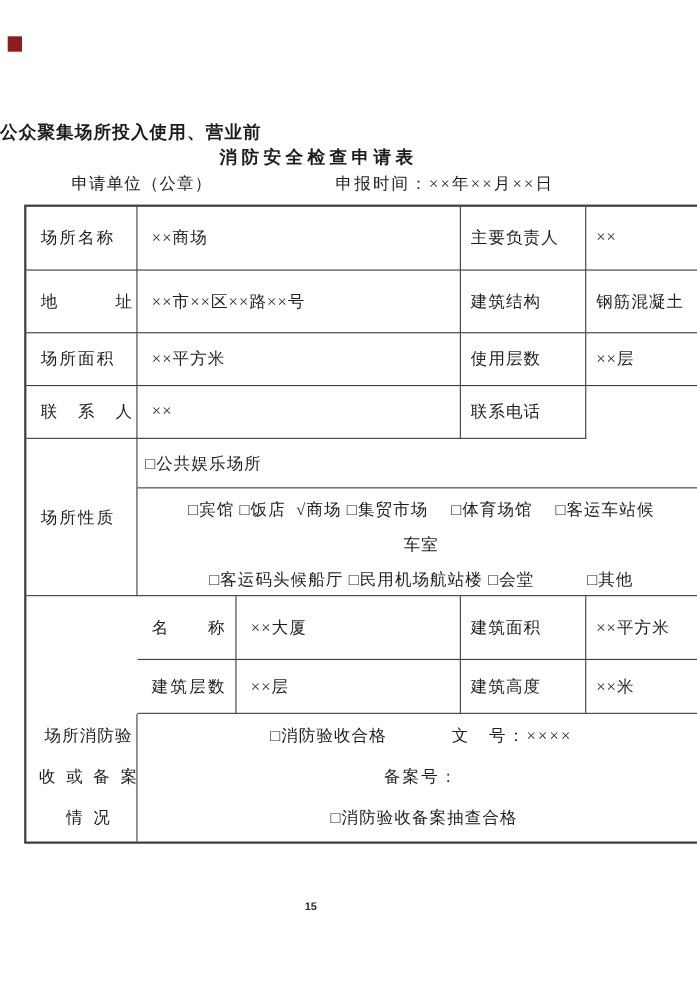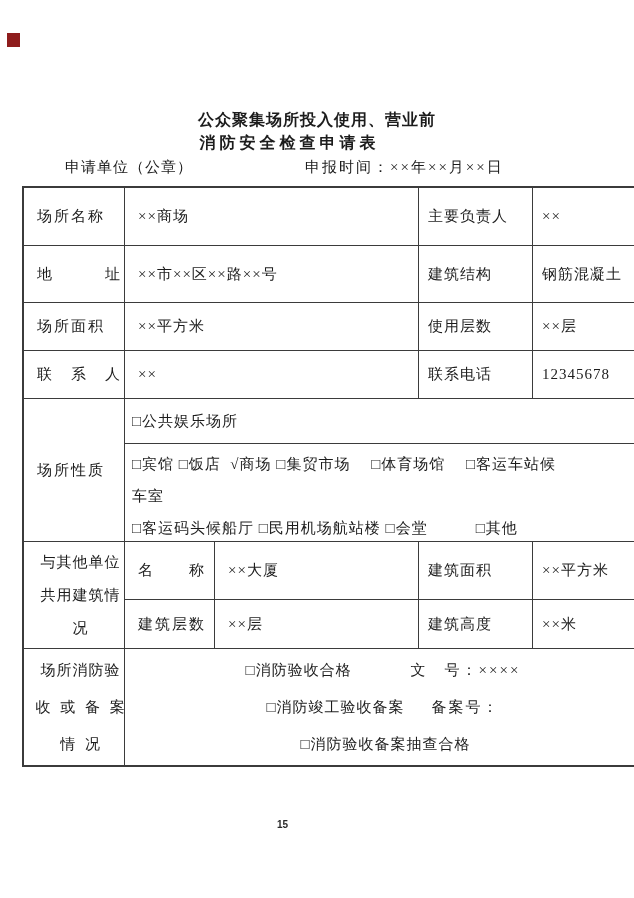--- a/index.html
+++ b/index.html
@@ -2,21 +2,21 @@
 <html><head>
 <meta charset="utf-8">
 <style>
   html,body{margin:0;padding:0;}
   body{
     width:634px;height:898px;background:#ffffff;position:relative;overflow:hidden;
     font-family:"Liberation Serif","DejaVu Serif",serif;color:#1c1c1c;
     -webkit-font-smoothing:antialiased;
   }
   .red-mark{position:absolute;left:7px;top:33px;width:13px;height:14px;background:#8e1c1c;}
-  .title1{position:absolute;top:110px;left:0;width:634px;text-align:center;
+  .title1{position:absolute;top:110px;left:0;width:634px;text-align:left;
     font-size:16px;font-weight:bold;letter-spacing:1px;}
   .title2{position:absolute;top:133px;left:0;width:575px;text-align:center;
     font-size:16px;font-weight:bold;letter-spacing:4px;text-indent:4px;}
   .subhead{position:absolute;top:158px;left:0;width:634px;height:20px;font-size:15px;}
   .applicant{position:absolute;left:65px;top:0;letter-spacing:1px;}
   .datetime{position:absolute;left:280px;top:0;letter-spacing:2px;margin-left:25px;}
 
   .doc-table{
     position:absolute;left:22px;top:186px;width:610px;height:577px;
     border:2px solid #3b3b3b;display:grid;
@@ -26,21 +26,21 @@
   }
   .cell{border-right:1px solid #3b3b3b;border-bottom:1px solid #3b3b3b;
     display:flex;align-items:center;box-sizing:border-box;overflow:hidden;}
   .no-r{border-right:none;}
   .no-b{border-bottom:none;}
   .lab{padding-left:13px;letter-spacing:2px;}
   .lab2{padding-left:9px;letter-spacing:1px;font-family:Liberation Mono, monospace;}
   .val{padding-left:13px;letter-spacing:1px;}
   .val2{padding-left:9px;letter-spacing:1px;}
   .blockcell{display:block;}
-  .nat-body{padding:4px 0 0 7px;}
+  .nat-body{padding:4px 0 0 7px;text-align:center;}
   .nat-body .ln{line-height:32px;white-space:pre;letter-spacing:1px;}
   .nat-top{padding-left:7px;letter-spacing:1px;}
   .stack{display:flex;flex-direction:column;justify-content:center;padding-left:13px;}
   .stack .sln{line-height:33px;letter-spacing:1px;word-spacing:4px;white-space:pre;}
   .acc-label .sln{line-height:37px;}
   .acc-body{display:flex;flex-direction:column;justify-content:center;padding-left:7px;}
   .acc-line{display:flex;line-height:37px;letter-spacing:1px;}
   .acc-line .cbx{width:165px;white-space:pre;}
   .acc-line .ext{white-space:pre;letter-spacing:2px;}
   .page-num{position:absolute;top:819px;left:0;width:565px;text-align:center;
@@ -72,35 +72,29 @@
   <div class="cell val2 no-r" style="grid-area:2/5/3/6">钢筋混凝土</div>
 
   <div class="cell lab" style="grid-area:3/1/4/2">场所面积</div>
   <div class="cell val" style="grid-area:3/2/4/4">××平方米</div>
   <div class="cell lab2" style="grid-area:3/4/4/5">使用层数</div>
   <div class="cell val2 no-r" style="grid-area:3/5/4/6">××层</div>
 
   <div class="cell lab" style="grid-area:4/1/5/2">联　系　人</div>
   <div class="cell val" style="grid-area:4/2/5/4">××</div>
   <div class="cell lab2" style="grid-area:4/4/5/5">联系电话</div>
-  <div class="cell val2 no-r" style="grid-area:4/5/5/6">12345678</div>
 
   <div class="cell lab" style="grid-area:5/1/7/2">场所性质</div>
   <div class="cell nat-top no-r" style="grid-area:5/2/6/6">□公共娱乐场所</div>
   <div class="cell blockcell nat-body no-r" style="grid-area:6/2/7/6">
     <div class="ln">□宾馆 □饭店  √商场 □集贸市场　 □体育场馆　 □客运车站候</div>
     <div class="ln">车室</div>
     <div class="ln">□客运码头候船厅 □民用机场航站楼 □会堂　　　□其他</div>
   </div>
 
-  <div class="cell blockcell stack" style="grid-area:7/1/9/2">
-    <div class="sln">与其他单位</div>
-    <div class="sln">共用建筑情</div>
-    <div class="sln">况</div>
-  </div>
   <div class="cell lab" style="grid-area:7/2/8/3">名　　称</div>
   <div class="cell val" style="grid-area:7/3/8/4">××大厦</div>
   <div class="cell lab2" style="grid-area:7/4/8/5">建筑面积</div>
   <div class="cell val2 no-r" style="grid-area:7/5/8/6">××平方米</div>
 
   <div class="cell lab" style="grid-area:8/2/9/3">建筑层数</div>
   <div class="cell val" style="grid-area:8/3/9/4">××层</div>
   <div class="cell lab2" style="grid-area:8/4/9/5">建筑高度</div>
   <div class="cell val2 no-r" style="grid-area:8/5/9/6">××米</div>
 
@@ -108,21 +102,20 @@
     <div class="sln">场所消防验</div>
     <div class="sln">收 或 备 案</div>
     <div class="sln">情 况</div>
   </div>
   <div class="cell blockcell acc-body no-r no-b" style="grid-area:9/2/10/6">
     <div class="acc-line">
       <span class="cbx">□消防验收合格</span>
       <span class="ext">文　号：××××</span>
     </div>
     <div class="acc-line">
-      <span class="cbx">□消防竣工验收备案</span>
       <span class="ext">备案号：</span>
     </div>
     <div class="acc-line">
       <span class="cbx">□消防验收备案抽查合格</span>
       <span class="ext"></span>
     </div>
   </div>
 </div>
 
 <div class="page-num">15</div>

